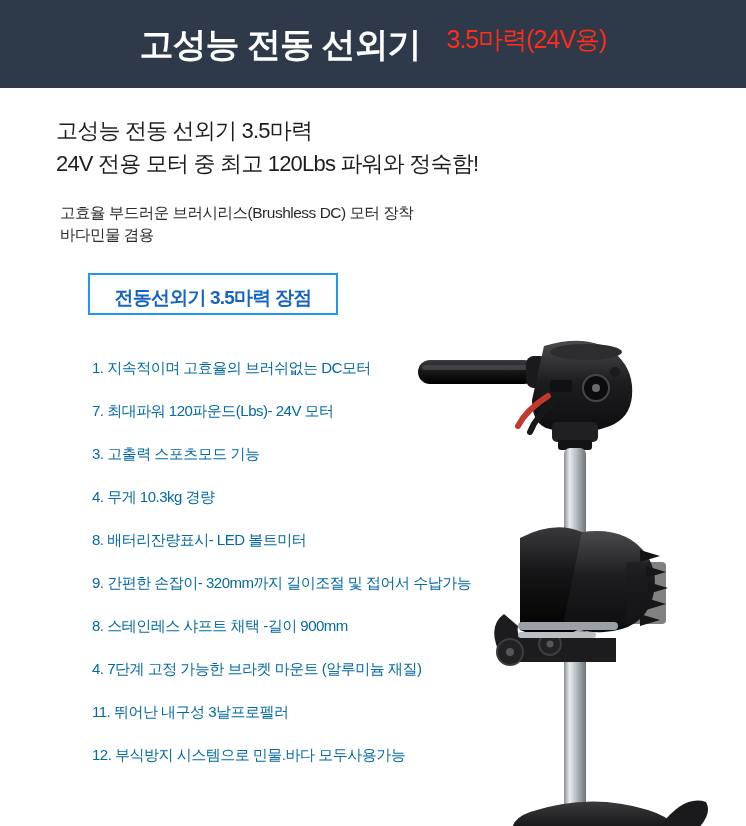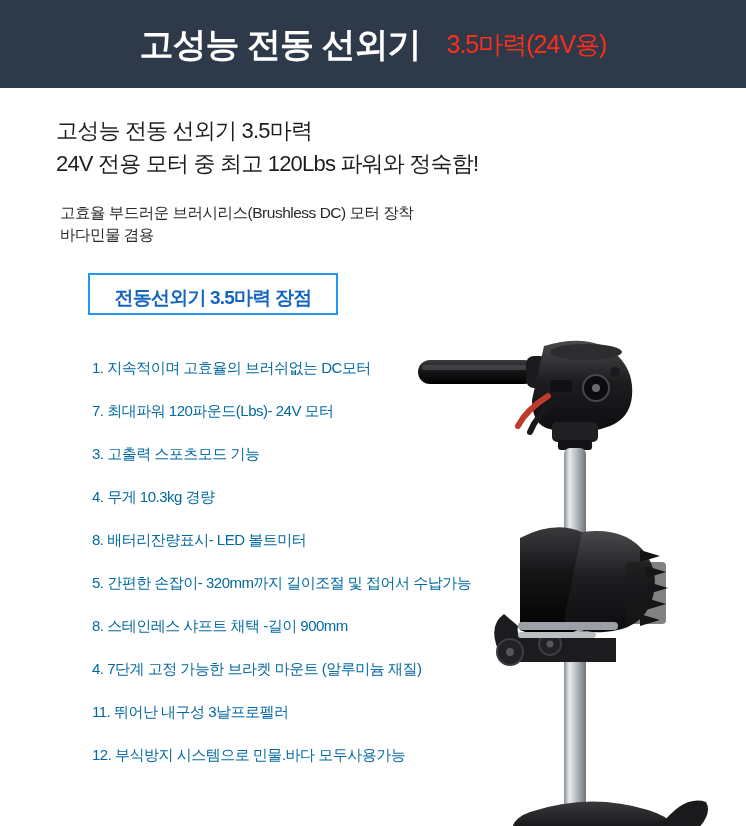--- a/index.html
+++ b/index.html
@@ -22,21 +22,21 @@
     height: 88px;
     background: #2e3a4a;
     display: flex;
     align-items: center;
     justify-content: center;
     box-sizing: border-box;
     position: relative;
   }
   .banner-inner {
     display: flex;
-    align-items: center;
+    align-items: flex-start;
     gap: 26px;
   }
   .banner-title {
     font-size: 34px;
     font-weight: bold;
     color: #ffffff;
     letter-spacing: -1px;
     line-height: 1;
   }
   .banner-sub {
@@ -145,21 +145,21 @@
   <div class="badge-box">
     <span class="badge-text">전동선외기 3.5마력 장점</span>
   </div>
 
   <ul class="features">
     <li>1. 지속적이며 고효율의 브러쉬없는 DC모터</li>
     <li>7. 최대파워 120파운드(Lbs)- 24V 모터</li>
     <li>3. 고출력 스포츠모드 기능</li>
     <li>4. 무게 10.3kg 경량</li>
     <li>8. 배터리잔량표시- LED 볼트미터</li>
-    <li>5. 간편한 손잡이- 320mm까지 길이조절 및 접어서 수납가능</li>
+    <li>9. 간편한 손잡이- 320mm까지 길이조절 및 접어서 수납가능</li>
     <li>8. 스테인레스 샤프트 채택 -길이 900mm</li>
     <li>4. 7단계 고정 가능한 브라켓 마운트 (알루미늄 재질)</li>
     <li>11. 뛰어난 내구성 3날프로펠러</li>
     <li>12. 부식방지 시스템으로 민물.바다 모두사용가능</li>
   </ul>
 
   <svg class="product" viewBox="0 0 330 560" aria-hidden="true">
     <defs>
       <linearGradient id="shaftGrad" x1="0" y1="0" x2="1" y2="0">
         <stop offset="0%" stop-color="#8b8f94"></stop>

